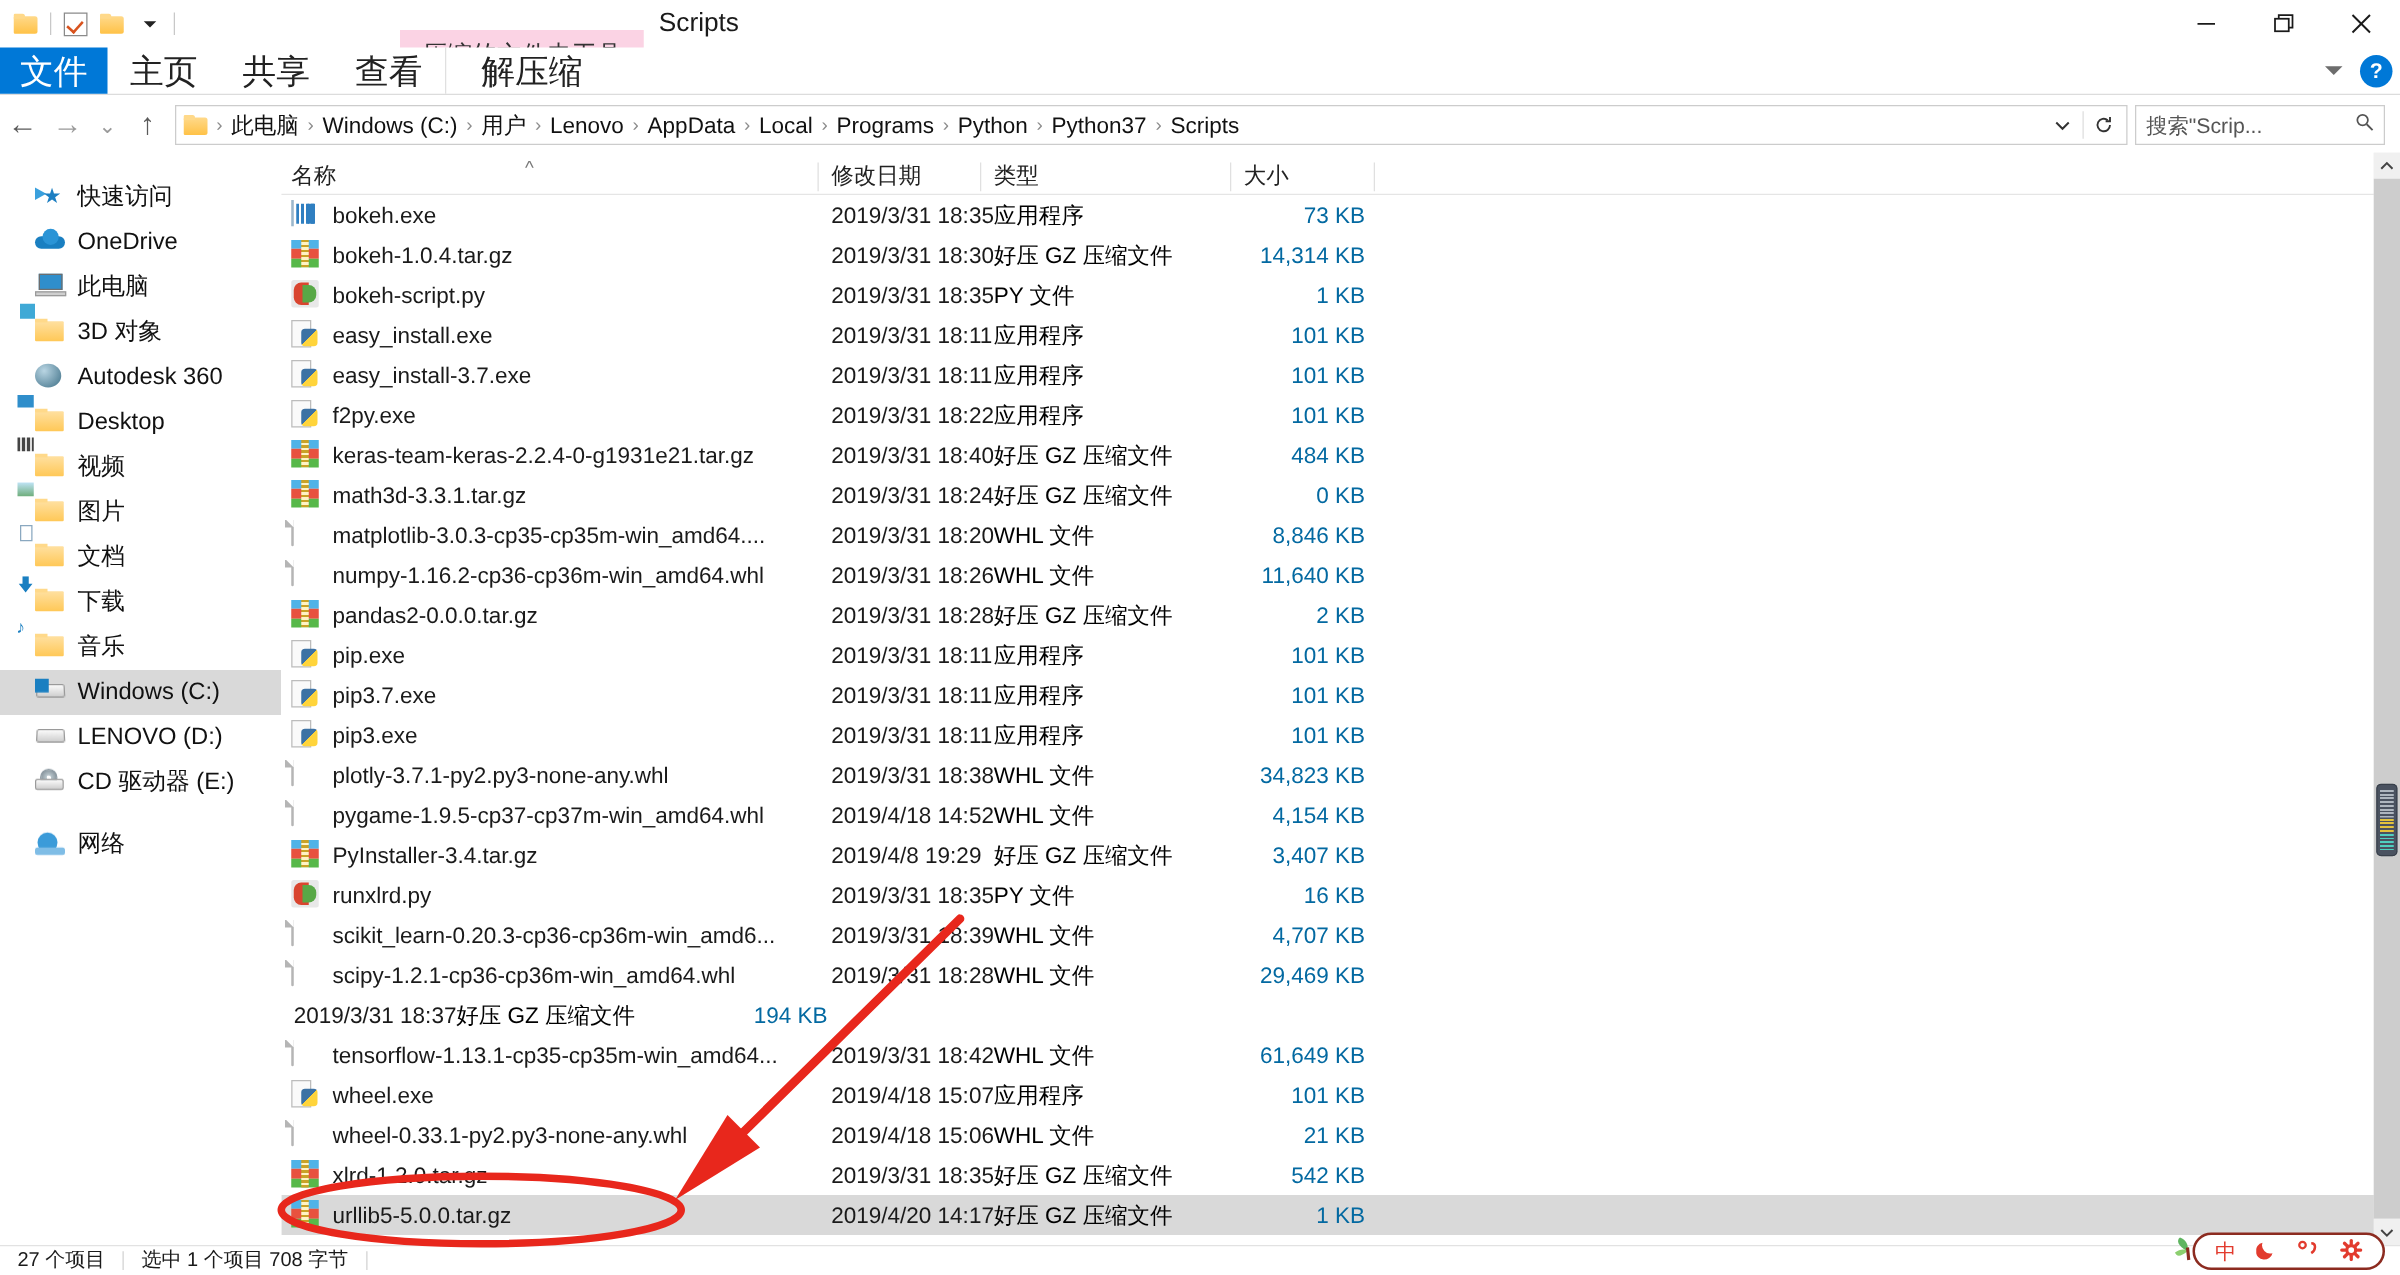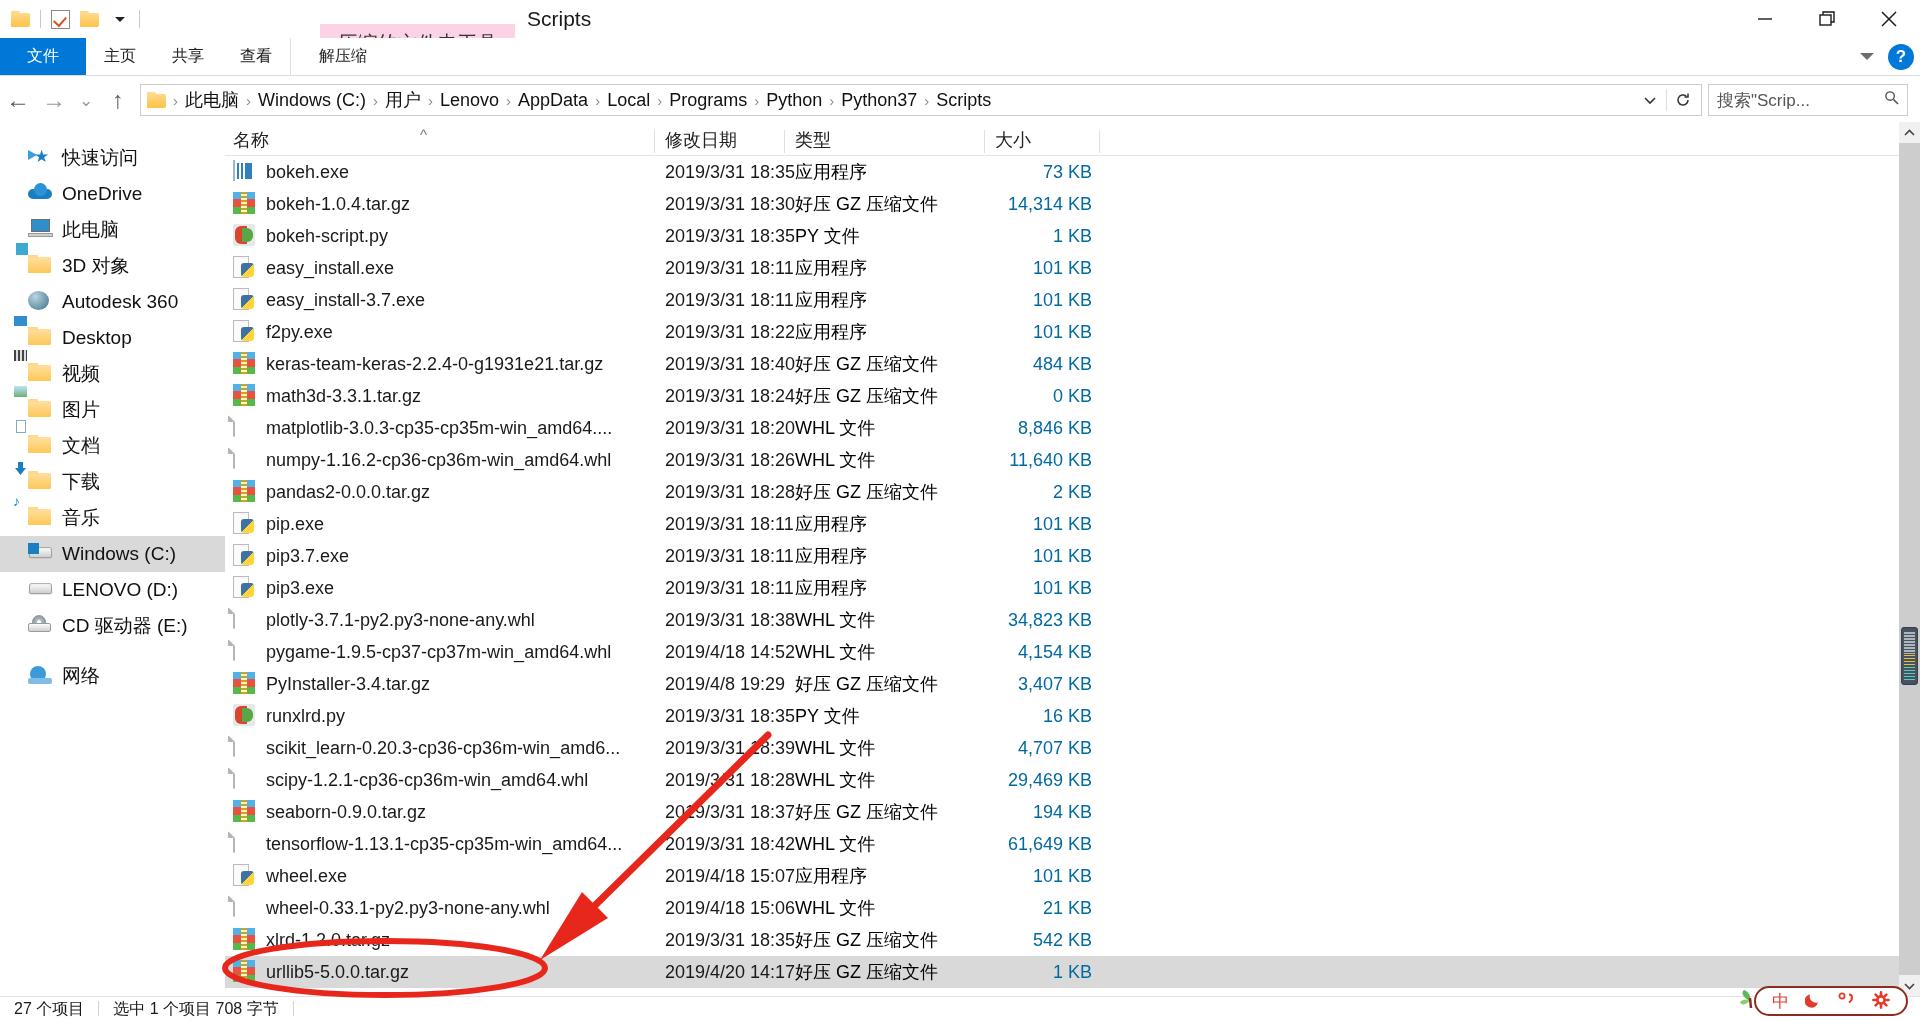--- a/index.html
+++ b/index.html
@@ -47,21 +47,21 @@
   .wbtn svg { display:block; }
 
   
   .ribbon {
     position:absolute; top:38px; left:0; width:1920px; height:38px;
     background:#fff; border-bottom:1px solid #dcdcdc;
   }
   .tabs { display:flex; align-items:stretch; height:37px; }
   .tab {
     display:flex; align-items:center; justify-content:center;
-    font-size:16px; color:#222; padding:0 18px; min-width:52px; height:37px;
+    font-size:27px; color:#222; padding:0 18px; min-width:52px; height:37px;
   }
   .tab.file { background:#0078d7; color:#fff; min-width:86px; padding:0; }
   .tab.ctx { border-left:1px solid #e0e0e0; padding:0 28px;}
   .ribbon-right { position:absolute; right:6px; top:0; height:37px; display:flex; align-items:center; gap:14px; }
   .chev-dn { width:0;height:0;border-left:7px solid transparent;border-right:7px solid transparent;border-top:7px solid #6d6d6d; }
   .help-circle {
     width:26px;height:26px;border-radius:50%;background:#0078d7;color:#fff;
     display:flex;align-items:center;justify-content:center;font-size:17px;font-weight:bold;
   }
 
@@ -650,24 +650,20 @@
           <div class="row">
             <div class="c-name">
               <span class="ficon"><span class="ic-whl"></span></span>
               <span class="fname">scipy-1.2.1-cp36-cp36m-win_amd64.whl</span>
             </div>
             <div class="c-date">2019/3/31 18:28</div>
             <div class="c-type">WHL 文件</div>
             <div class="c-size">29,469 KB</div>
           </div>
           <div class="row">
-            <div class="c-name">
-              <span class="ficon"><span class="ic-gz"><span class="top"></span><span class="mid"></span><span class="bot"></span><span class="zip"></span></span></span>
-              <span class="fname">seaborn-0.9.0.tar.gz</span>
-            </div>
             <div class="c-date">2019/3/31 18:37</div>
             <div class="c-type">好压 GZ 压缩文件</div>
             <div class="c-size">194 KB</div>
           </div>
           <div class="row">
             <div class="c-name">
               <span class="ficon"><span class="ic-whl"></span></span>
               <span class="fname">tensorflow-1.13.1-cp35-cp35m-win_amd64...</span>
             </div>
             <div class="c-date">2019/3/31 18:42</div>

